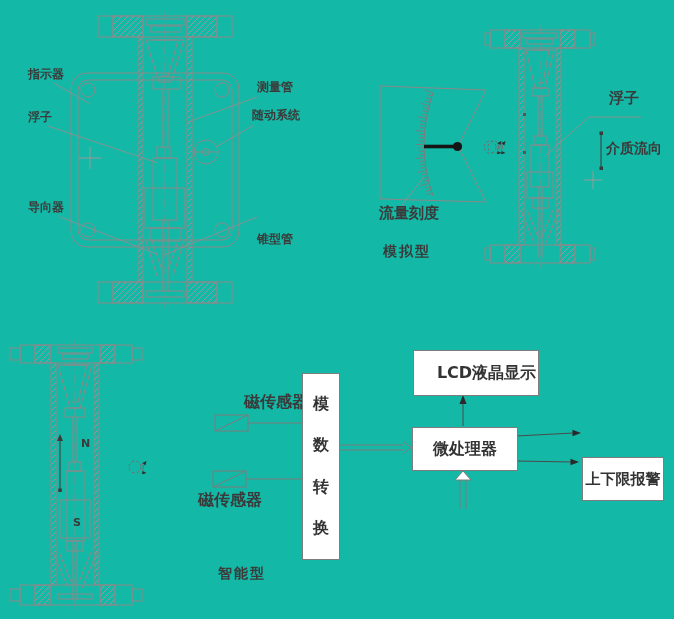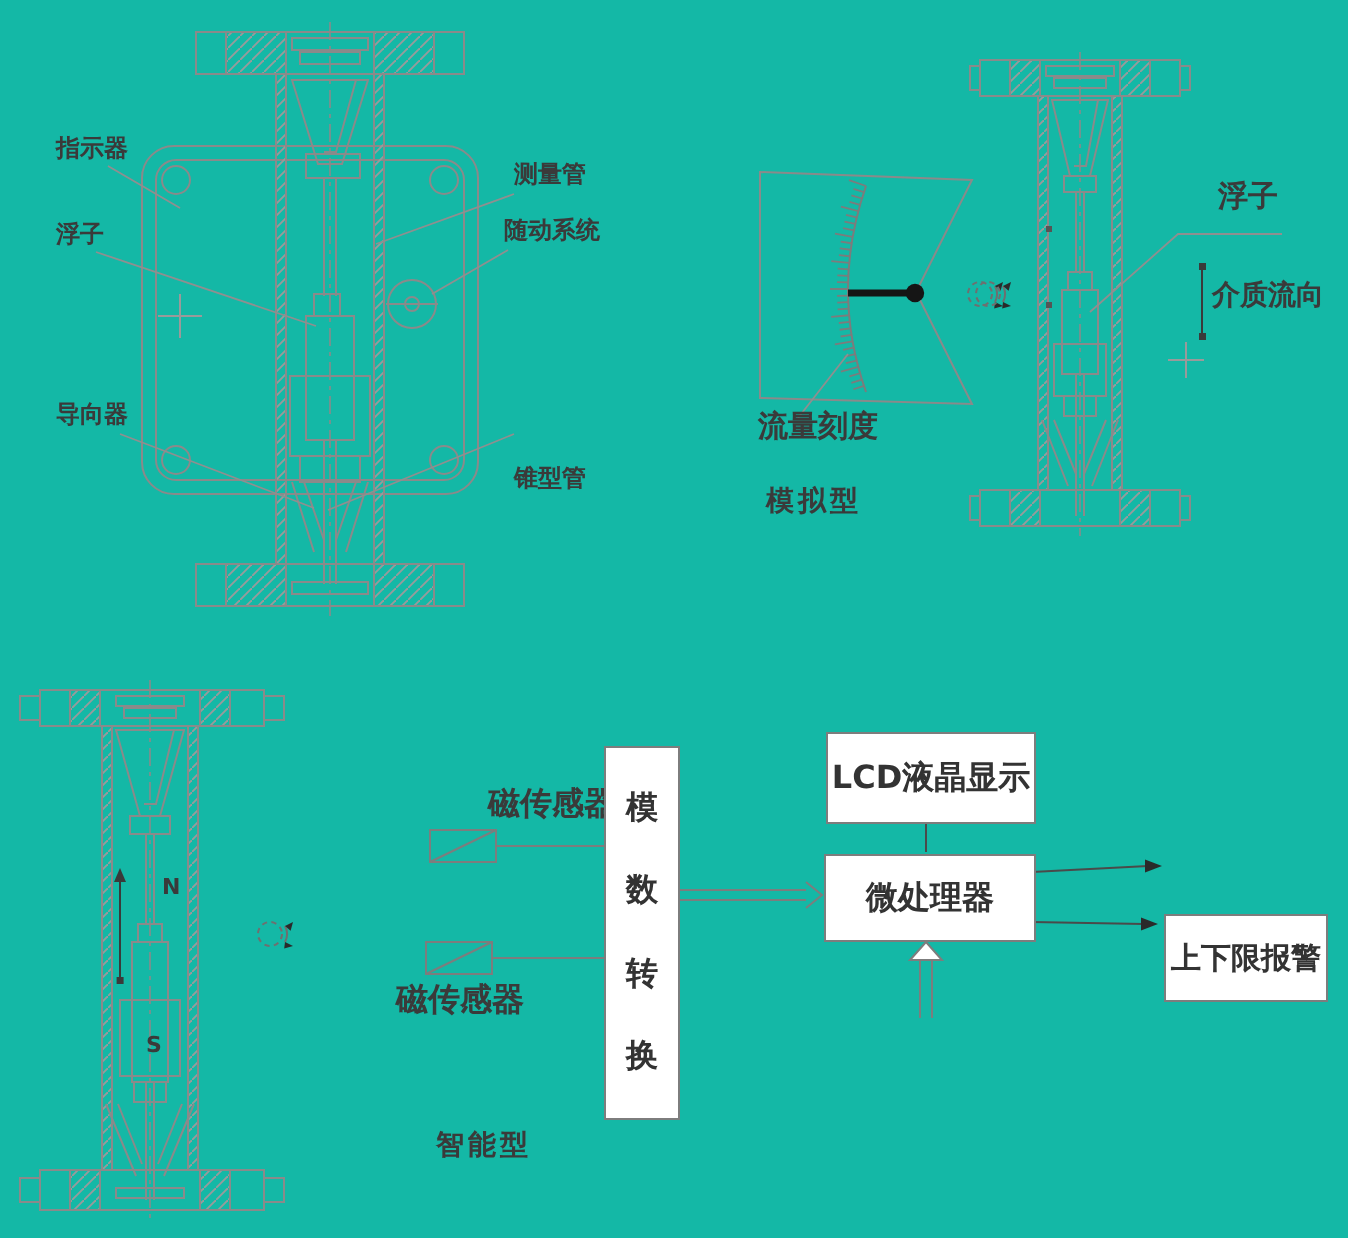--- a/index.html
+++ b/index.html
@@ -334,16 +334,16 @@
   <div class="lbl fs16" style="left:197px;top:393px;margin-left:47px;">磁传感器</div>
   <div class="lbl fs16" style="left:198px;top:491px;">磁传感器</div>
   <div class="lbl fs17" style="left:218px;top:566px;">智能型</div>
 
   <div class="bbox adc" style="left:302px;top:373px;width:36px;height:165px;display:flex;">
     <span>模</span>
     <span>数</span>
     <span>转</span>
     <span>换</span>
   </div>
-  <div class="bbox" style="left:413px;top:366px;width:103px;height:44px;">LCD液晶显示</div>
+  <div class="bbox" style="left:413px;top:350px;width:103px;height:44px;padding-left:21px;">LCD液晶显示</div>
   <div class="bbox" style="left:412px;top:427px;width:104px;height:42px;">微处理器</div>
   <div class="bbox" style="left:582px;top:457px;width:80px;height:42px;font-size:15px;">上下限报警</div>
 </div>
 
 </body></html>

